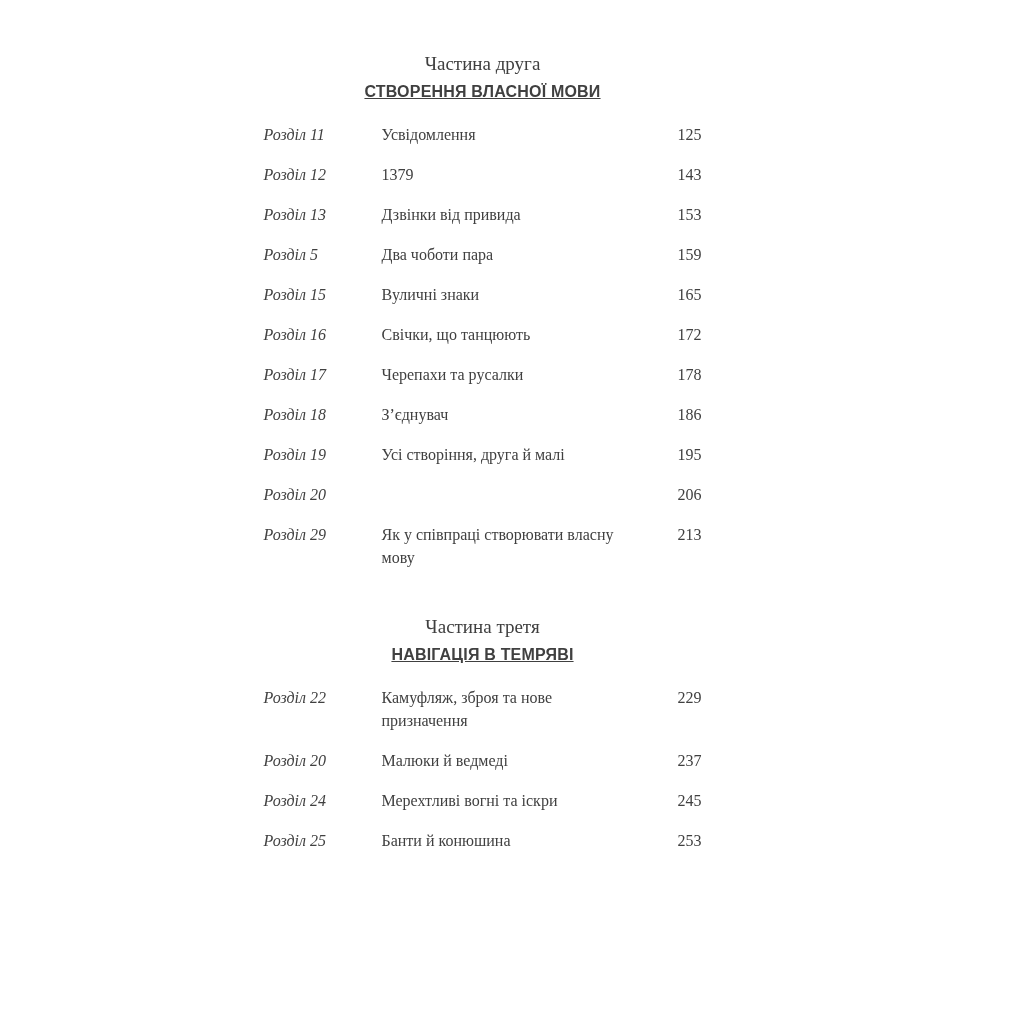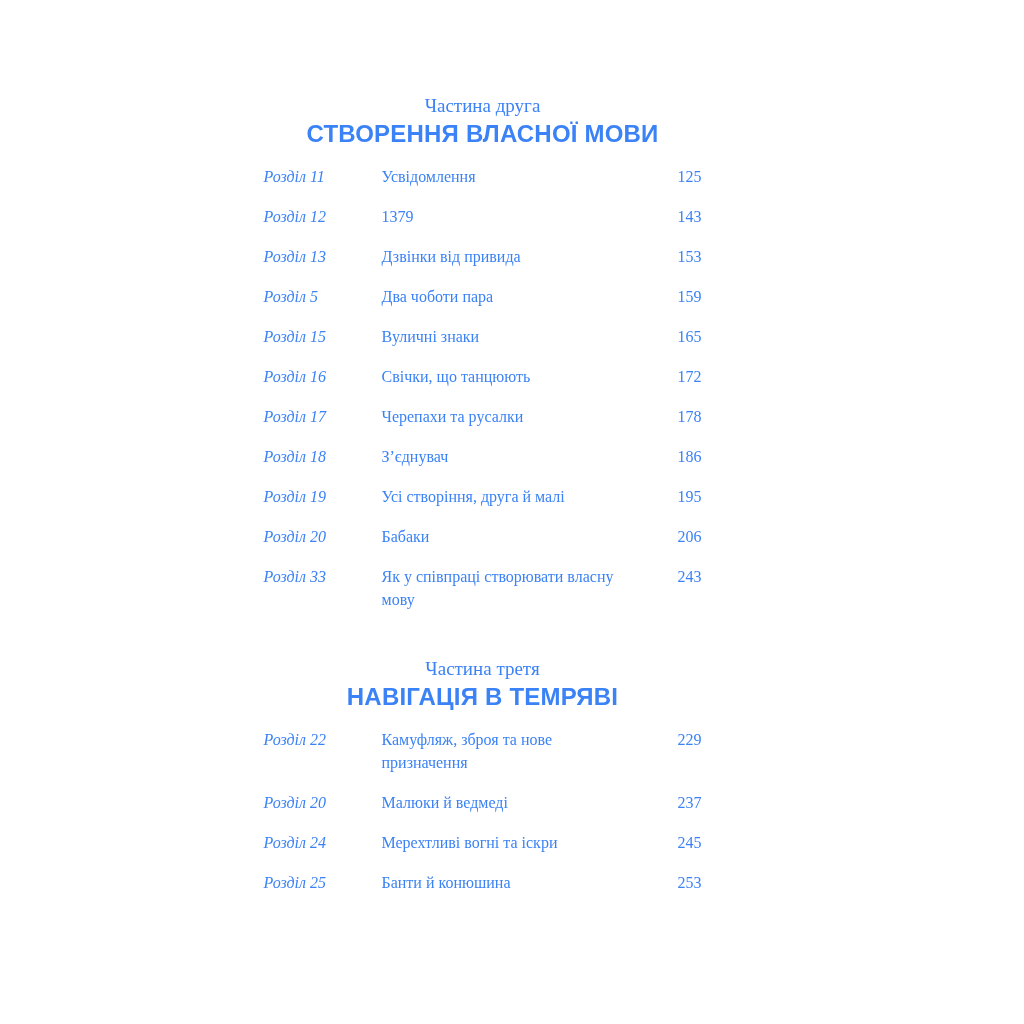--- a/index.html
+++ b/index.html
@@ -5,24 +5,24 @@
   html, body {
     margin: 0;
     padding: 0;
     background: #ffffff;
   }
   .page {
     position: relative;
     width: 965px;
     height: 1024px;
     background: #ffffff;
-    color: #3b82f6;
+    color: #404040;
     font-family: "Liberation Serif", serif;
     box-sizing: border-box;
-    padding-top: 94px;
+    padding-top: 52px;
     overflow: hidden;
   }
   .toc {
     width: 438px;
     margin: 0 auto;
   }
   .section { }
   .section.second {
     margin-top: 46px;
   }
@@ -33,23 +33,24 @@
   .part-label {
     display: block;
     font-size: 19px;
     line-height: 23px;
     margin-bottom: 4px;
   }
   .part-title {
     display: block;
     font-family: "Liberation Sans", sans-serif;
     font-weight: 700;
-    font-size: 24px;
+    font-size: 16px;
     line-height: 25px;
     letter-spacing: 0.2px;
+    text-decoration: underline;
   }
   .row {
     display: flex;
     align-items: flex-start;
     font-size: 16px;
     line-height: 23px;
     margin-bottom: 17px;
   }
   .ch-label {
     width: 118px;
@@ -119,27 +120,26 @@
         <span class="ch-title">З’єднувач</span>
         <span class="ch-page">186</span>
       </div>
       <div class="row">
         <span class="ch-label">Розділ 19</span>
         <span class="ch-title">Усі створіння, друга й малі</span>
         <span class="ch-page">195</span>
       </div>
       <div class="row">
         <span class="ch-label">Розділ 20</span>
-        <span class="ch-title">Бабаки</span>
         <span class="ch-page">206</span>
       </div>
       <div class="row">
-        <span class="ch-label">Розділ 33</span>
+        <span class="ch-label">Розділ 29</span>
         <span class="ch-title">Як у співпраці створювати власну мову</span>
-        <span class="ch-page">243</span>
+        <span class="ch-page">213</span>
       </div>
     </div>
 
     <div class="section second">
       <div class="part-header">
         <span class="part-label">Частина третя</span>
         <span class="part-title">НАВІГАЦІЯ В ТЕМРЯВІ</span>
       </div>
 
       <div class="row">

